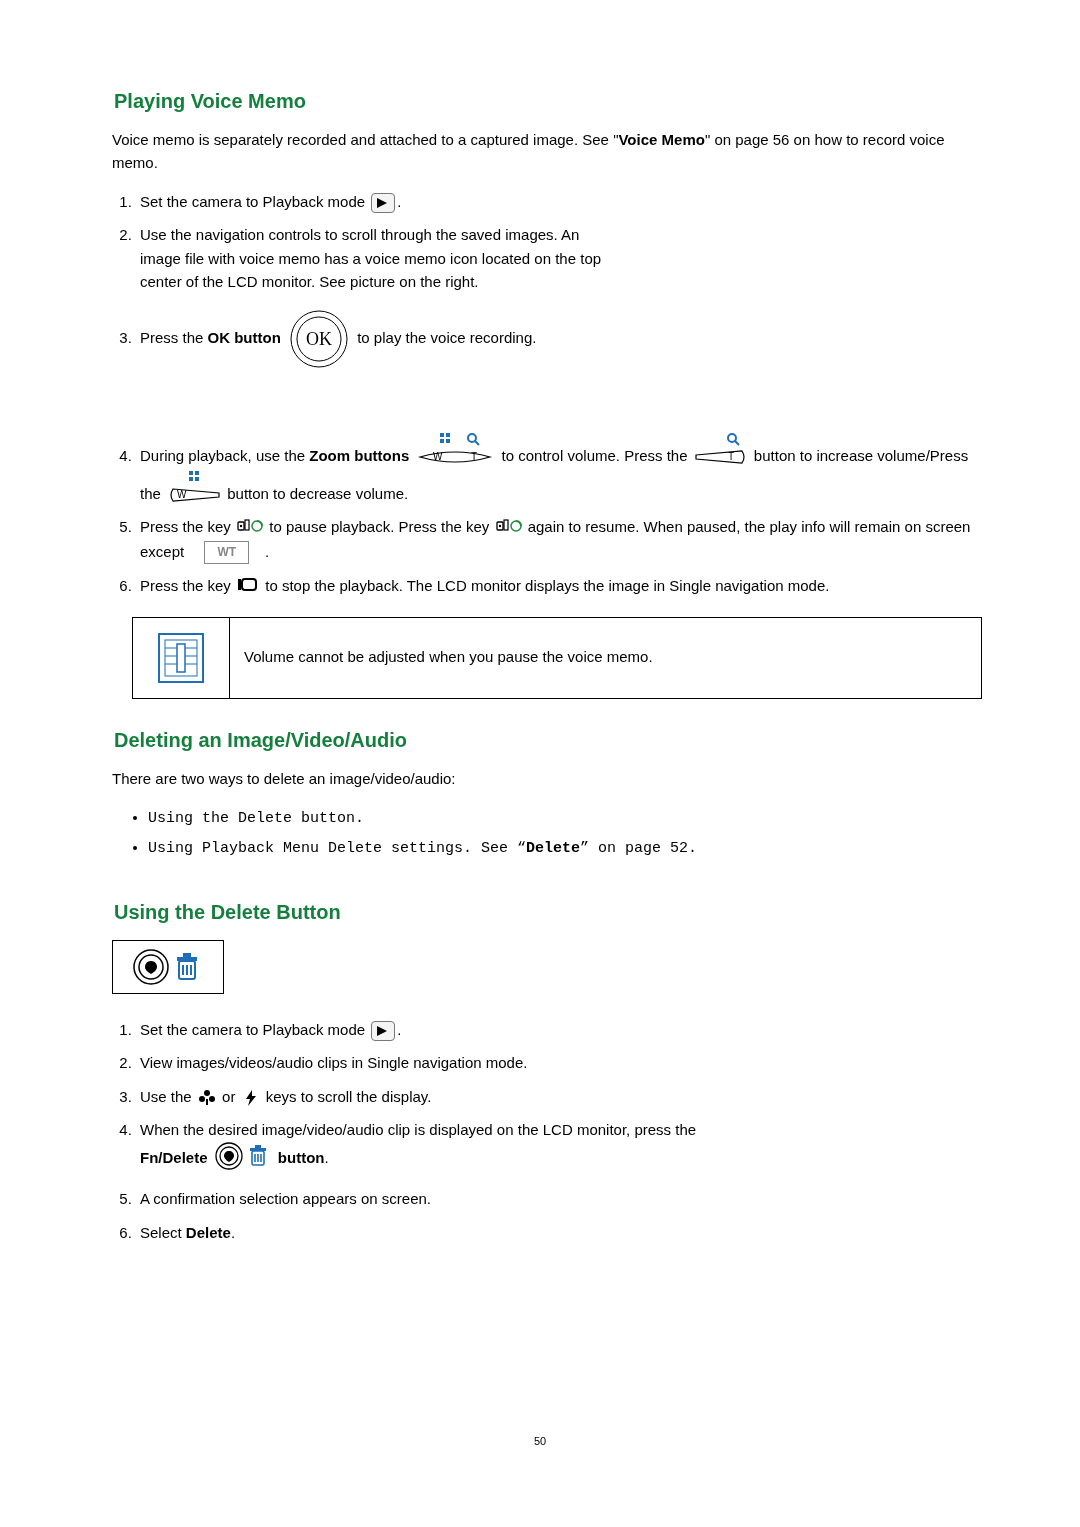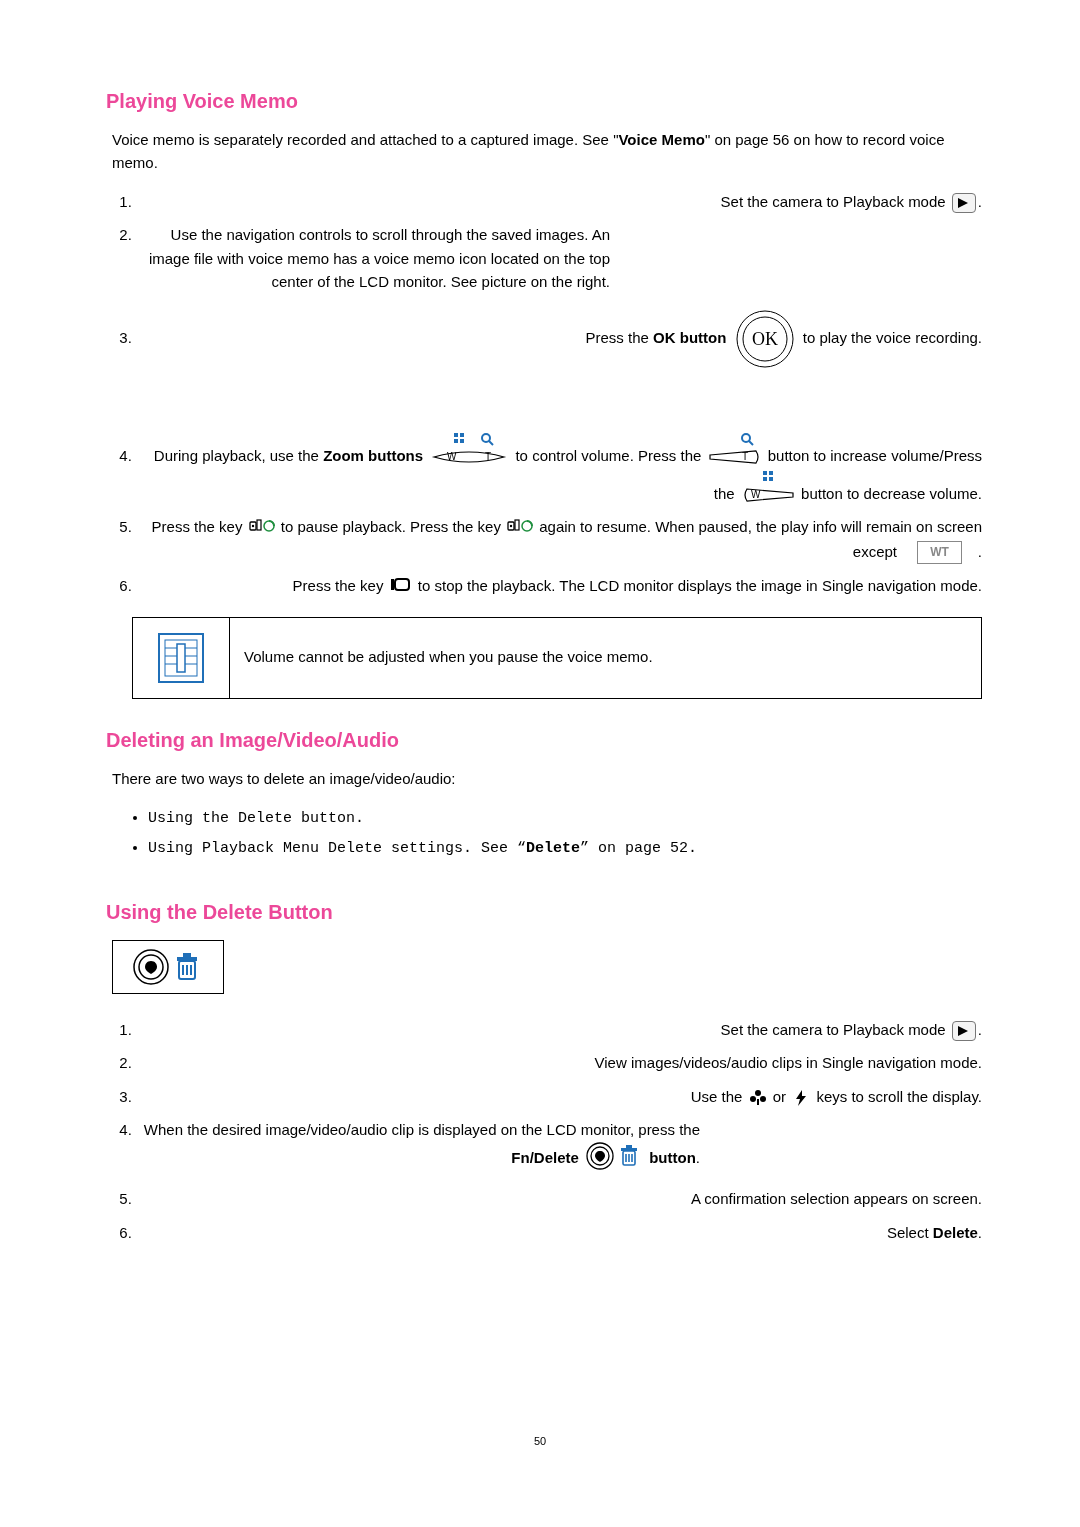--- a/index.html
+++ b/index.html
@@ -13,36 +13,35 @@
     height: 1527px;
     position: relative;
   }
   .page {
     padding: 90px 98px 0 98px;
   }
   h2 {
     font-family: Verdana, Geneva, sans-serif;
     font-size: 20px;
     font-weight: bold;
-    color: #ec4899;
-    margin: 0 0 16px 8px;
+    color: #15803d;
+    margin: 0 0 16px 16px;
   }
   .intro {
     margin: 0 0 16px 14px;
     line-height: 1.5;
   }
   ol.steps {
     margin: 0 0 18px 14px;
     padding-left: 24px;
     line-height: 1.55;
   }
   ol.steps > li {
     margin-bottom: 10px;
     padding-left: 4px;
-    text-align: right;
   }
   ul.bullets {
     margin: 0 0 14px 28px;
     padding-left: 22px;
     line-height: 1.7;
   }
   ul.bullets > li { margin-bottom: 4px; font-family: Liberation Mono, monospace; }
   .bold { font-weight: bold; }
 
   

